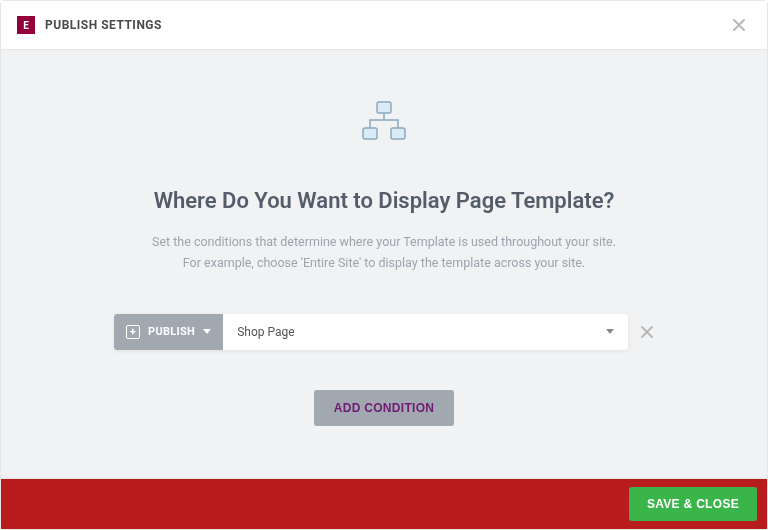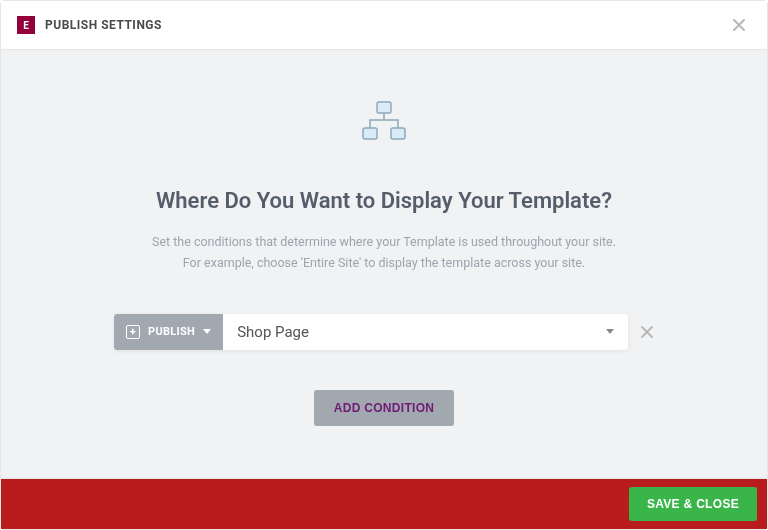--- a/index.html
+++ b/index.html
@@ -124,21 +124,21 @@
     .select-section {
       flex: 1;
       display: flex;
       align-items: center;
       justify-content: space-between;
       padding: 0 14px;
       height: 36px;
       cursor: pointer;
     }
     .select-value {
-      font-size: 15px;
+      font-size: 12px;
       color: #555;
     }
     .caret {
       color: #888;
       font-size: 10px;
     }
     .remove-btn {
       color: #b8b8b8;
       cursor: pointer;
       display: flex;
@@ -195,21 +195,21 @@
   <div class="content">
     <div class="illustration">
       <svg width="50" height="44" viewBox="0 0 50 44">
         <rect x="18" y="2" width="14" height="11" rx="2" fill="#d9ecf5" stroke="#8aa9bd" stroke-width="1.5"></rect>
         <rect x="4" y="28" width="14" height="11" rx="2" fill="#d9ecf5" stroke="#8aa9bd" stroke-width="1.5"></rect>
         <rect x="32" y="28" width="14" height="11" rx="2" fill="#d9ecf5" stroke="#8aa9bd" stroke-width="1.5"></rect>
         <path d="M25 13 L25 20 M11 28 L11 20 L39 20 L39 28" fill="none" stroke="#8aa9bd" stroke-width="1.5"></path>
       </svg>
     </div>
 
-    <h2 class="main-heading">Where Do You Want to Display Your Template?</h2>
+    <h2 class="main-heading">Where Do You Want to Display Page Template?</h2>
     <p class="description" style="white-space: pre-line;">Set the conditions that determine where your Template is used throughout your site.
 For example, choose 'Entire Site' to display the template across your site.</p>
 
     <div class="condition-row">
       <div class="condition-bar">
         <div class="include-section">
           <span class="plus-box">+</span>
           <span>PUBLISH</span>
           <svg width="8" height="5" viewBox="0 0 8 5">
               <path d="M0 0 L4 5 L8 0 Z" fill="currentColor"></path>

